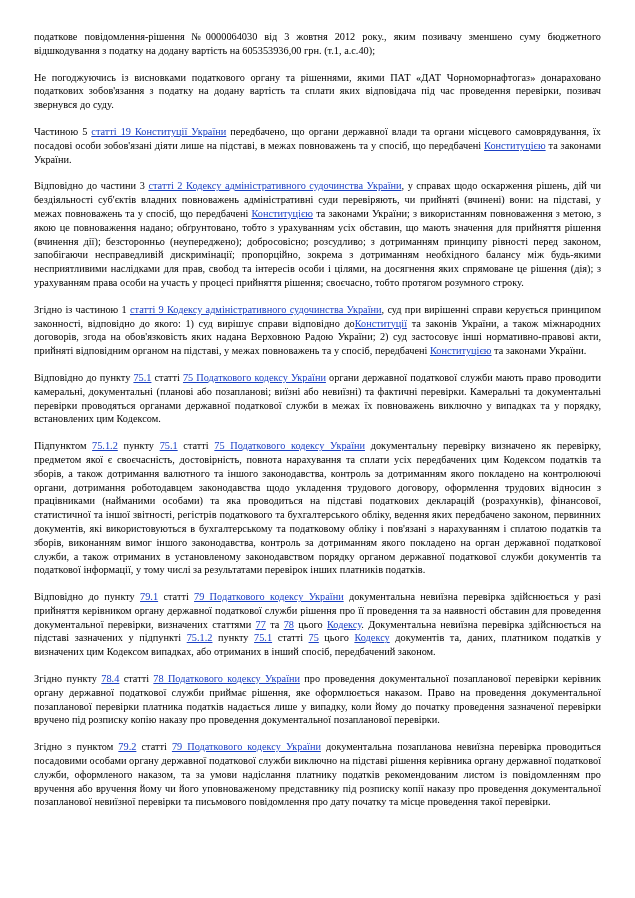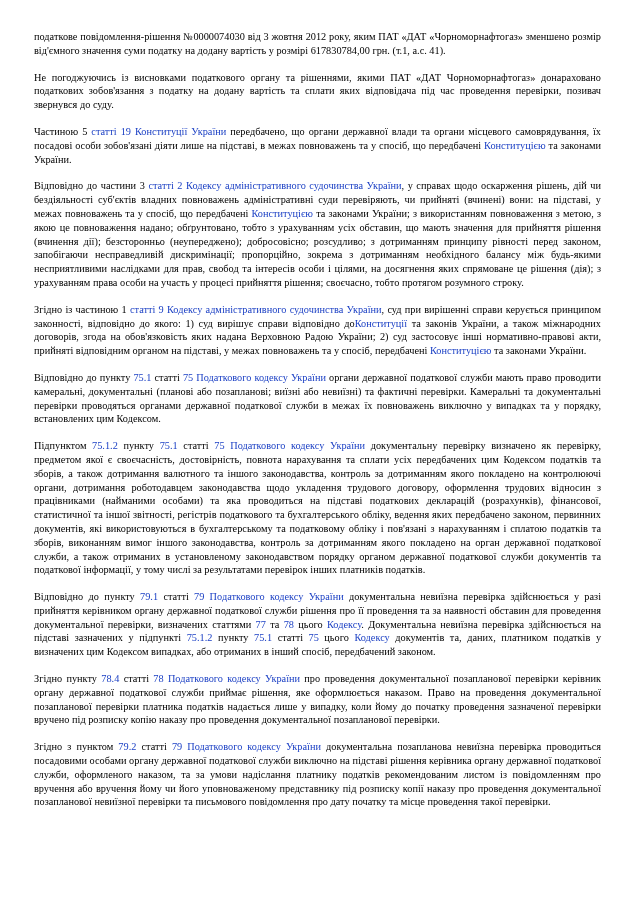--- a/index.html
+++ b/index.html
@@ -25,29 +25,30 @@
     font-size: 10.3px;
     line-height: 1.34;
     text-align: justify;
     text-indent: 0;
   }
   p.para:last-child {
     margin-bottom: 6px;
   }
   a.ref {
     color: #1a3fc4;
+    text-decoration: underline;
     cursor: pointer;
   }
 </style>
 </head>
 <body>
 
 <div class="page">
   <div id="paras">
-      <p class="para"><span>податкове повідомлення-рішення №0000074030 від 3 жовтня 2012 року, яким ПАТ «ДАТ «Чорноморнафтогаз» зменшено розмір від'ємного значення суми податку на додану вартість у розмірі 617830784,00 грн. (т.1, а.с. 41).</span></p>
+      <p class="para"><span>податкове повідомлення-рішення №0000064030 від 3 жовтня 2012 року., яким позивачу зменшено суму бюджетного відшкодування з податку на додану вартість на 605353936,00 грн. (т.1, а.с.40);</span></p>
       <p class="para"><span>Не погоджуючись із висновками податкового органу та рішеннями, якими ПАТ «ДАТ Чорноморнафтогаз» донараховано податкових зобов'язання з податку на додану вартість та сплати яких відповідача під час проведення перевірки, позивач звернувся до суду.</span></p>
       <p class="para"><span>Частиною 5 </span><a class="ref">статті 19 Конституції України</a><span> передбачено, що органи державної влади та органи місцевого самоврядування, їх посадові особи зобов'язані діяти лише на підставі, в межах повноважень та у спосіб, що передбачені </span><a class="ref">Конституцією</a><span> та законами України.</span></p>
       <p class="para"><span>Відповідно до частини 3 </span><a class="ref">статті 2 Кодексу адміністративного судочинства України</a><span>, у справах щодо оскарження рішень, дій чи бездіяльності суб'єктів владних повноважень адміністративні суди перевіряють, чи прийняті (вчинені) вони: на підставі, у межах повноважень та у спосіб, що передбачені </span><a class="ref">Конституцією</a><span> та законами України; з використанням повноваження з метою, з якою це повноваження надано; обґрунтовано, тобто з урахуванням усіх обставин, що мають значення для прийняття рішення (вчинення дії); безсторонньо (неупереджено); добросовісно; розсудливо; з дотриманням принципу рівності перед законом, запобігаючи несправедливій дискримінації; пропорційно, зокрема з дотриманням необхідного балансу між будь-якими несприятливими наслідками для прав, свобод та інтересів особи і цілями, на досягнення яких спрямоване це рішення (дія); з урахуванням права особи на участь у процесі прийняття рішення; своєчасно, тобто протягом розумного строку.</span></p>
       <p class="para"><span>Згідно із частиною 1 </span><a class="ref">статті 9 Кодексу адміністративного судочинства України</a><span>, суд при вирішенні справи керується принципом законності, відповідно до якого: 1) суд вирішує справи відповідно до</span><a class="ref">Конституції</a><span> та законів України, а також міжнародних договорів, згода на обов'язковість яких надана Верховною Радою України; 2) суд застосовує інші нормативно-правові акти, прийняті відповідним органом на підставі, у межах повноважень та у спосіб, передбачені </span><a class="ref">Конституцією</a><span> та законами України.</span></p>
       <p class="para"><span>Відповідно до пункту </span><a class="ref">75.1</a><span>  статті </span><a class="ref">75 Податкового кодексу України</a><span>  органи державної податкової служби мають право проводити камеральні, документальні (планові або позапланові; виїзні або невиїзні) та фактичні перевірки. Камеральні та документальні перевірки проводяться органами державної податкової служби в межах їх повноважень виключно у випадках та у порядку, встановлених цим Кодексом.</span></p>
       <p class="para"><span>Підпунктом </span><a class="ref">75.1.2</a><span> пункту </span><a class="ref">75.1</a><span> статті </span><a class="ref">75 Податкового кодексу України</a><span>  документальну перевірку визначено як перевірку, предметом якої є своєчасність, достовірність, повнота нарахування та сплати усіх передбачених цим Кодексом податків та зборів, а також дотримання валютного та іншого законодавства, контроль за дотриманням якого покладено на контролюючі органи, дотримання роботодавцем законодавства щодо укладення трудового договору, оформлення трудових відносин з працівниками (найманими особами) та яка проводиться на підставі податкових декларацій (розрахунків), фінансової, статистичної та іншої звітності, регістрів податкового та бухгалтерського обліку, ведення яких передбачено законом, первинних документів, які використовуються в бухгалтерському та податковому обліку і пов'язані з нарахуванням і сплатою податків та зборів, виконанням вимог іншого законодавства, контроль за дотриманням якого покладено на орган державної податкової служби, а також отриманих в установленому законодавством порядку органом державної податкової служби документів та податкової інформації, у тому числі за результатами перевірок інших платників податків.</span></p>
       <p class="para"><span>Відповідно до пункту </span><a class="ref">79.1</a><span>  статті </span><a class="ref">79 Податкового кодексу України</a><span>  документальна невиїзна перевірка здійснюється у разі прийняття керівником органу державної податкової служби рішення про її проведення та за наявності обставин для проведення документальної перевірки, визначених статтями </span><a class="ref">77</a><span> та </span><a class="ref">78</a><span>  цього  </span><a class="ref">Кодексу</a><span>. Документальна невиїзна перевірка здійснюється на підставі зазначених у підпункті </span><a class="ref">75.1.2</a><span> пункту </span><a class="ref">75.1</a><span> статті </span><a class="ref">75</a><span> цього  </span><a class="ref">Кодексу</a><span>  документів та, даних, платником податків у визначених цим Кодексом випадках, або отриманих в інший спосіб, передбачений законом.</span></p>
       <p class="para"><span>Згідно пункту </span><a class="ref">78.4</a><span> статті </span><a class="ref">78 Податкового кодексу України</a><span> про проведення документальної позапланової перевірки керівник органу державної податкової служби приймає рішення, яке оформлюється наказом. Право на проведення документальної позапланової перевірки платника податків надається лише у випадку, коли йому до початку проведення зазначеної перевірки вручено під розписку копію наказу про проведення документальної позапланової перевірки.</span></p>
       <p class="para"><span>Згідно з пунктом </span><a class="ref">79.2</a><span> статті </span><a class="ref">79 Податкового кодексу України</a><span> документальна позапланова невиїзна перевірка проводиться посадовими особами органу державної податкової служби виключно на підставі рішення керівника органу державної податкової служби, оформленого наказом, та за умови надіслання платнику податків рекомендованим листом із повідомленням про вручення або вручення йому чи його уповноваженому представнику під розписку копії наказу про проведення документальної позапланової невиїзної перевірки та письмового повідомлення про дату початку та місце проведення такої перевірки.</span></p>
     </div>

